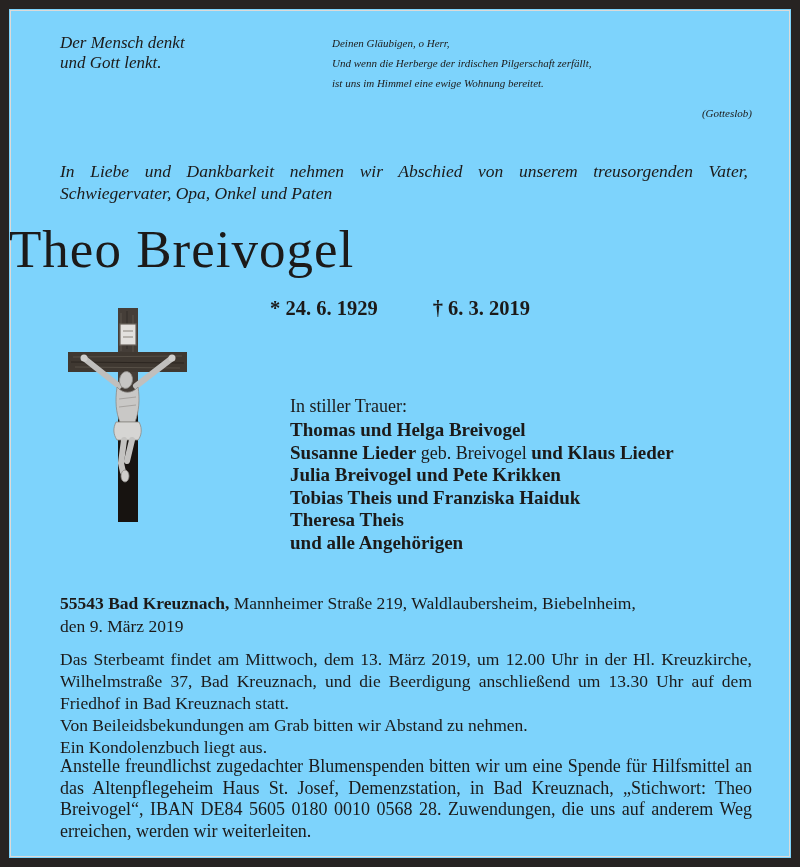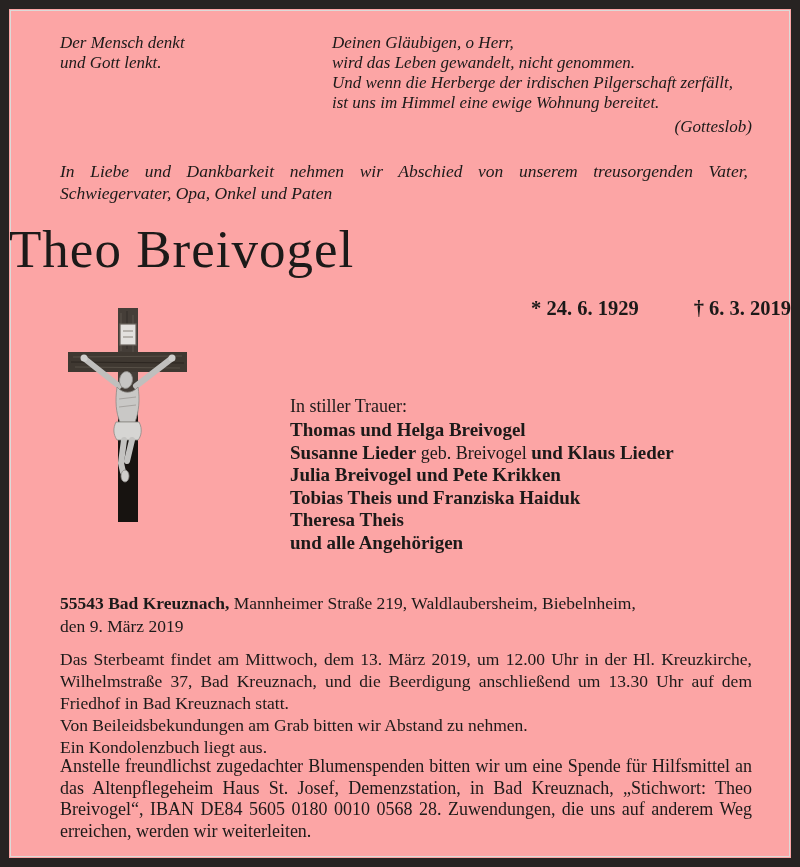--- a/index.html
+++ b/index.html
@@ -5,56 +5,56 @@
   * { margin:0; padding:0; box-sizing:border-box; }
   html,body { background:#ffffff; }
   body {
     width:800px; height:867px;
     font-family:"Liberation Serif","DejaVu Serif",serif;
     color:#1c1a19;
   }
   .page {
     position:relative;
     width:800px; height:867px;
-    background:#fca5a5;
+    background:#7dd3fc;
     border:9px solid #272322;
     padding-left:36px;
   }
   .page::before {
     content:""; position:absolute; inset:1px;
     border:1px solid #dcdad8; pointer-events:none;
   }
   .abs { position:absolute; }
 
   
   .quotes { top:24px; left:51px; width:692px; height:115px; }
   .quote-left {
     position:absolute; left:0; top:0; width:220px;
     font-style:italic; font-size:17px; line-height:20px;
   }
   .quote-right {
     position:absolute; left:272px; top:0; right:0;
-    font-style:italic; font-size:17px; line-height:20px;
+    font-style:italic; font-size:11px; line-height:20px;
   }
-  .quote-attr { text-align:right; margin-top:4px;font-style:italic; }
+  .quote-attr { text-align:right; margin-top:10px;font-style:italic; }
 
   
   .intro {
     top:151px; left:51px; width:688px;
     font-size:17.5px; line-height:22px; text-align:justify;font-style:italic;
   }
 
   
   .name {
     top:210px; left:0; width:100%;
     text-align:left; font-size:53px; letter-spacing:1px; line-height:60px;
   }
   .dates {
     top:288px; left:0; width:100%;
-    text-align:right; font-weight:bold; font-size:20.5px;
+    text-align:center; font-weight:bold; font-size:20.5px;
   }
   .dates .death { margin-left:55px; }
 
   
   .crucifix { left:46px; top:292px; width:145px; height:228px; }
 
   
   .mourning { left:281px; top:355px;margin-top:29px; }
   .mourning-header { font-size:18px; line-height:26px; }
   .mourner-line { font-size:19px; line-height:22.5px; font-weight:bold; }
@@ -80,21 +80,20 @@
 
 <div class="page">
 
   <div class="abs quotes">
     <div class="quote-left">
       <div>Der Mensch denkt</div>
       <div>und Gott lenkt.</div>
     </div>
     <div class="quote-right">
       <div>Deinen Gläubigen, o Herr,</div>
-      <div>wird das Leben gewandelt, nicht genommen.</div>
       <div>Und wenn die Herberge der irdischen Pilgerschaft zerfällt,</div>
       <div>ist uns im Himmel eine ewige Wohnung bereitet.</div>
       <div class="quote-attr">(Gotteslob)</div>
     </div>
   </div>
 
   <div class="abs intro">In Liebe und Dankbarkeit nehmen wir Abschied von unserem treusorgenden Vater, Schwiegervater, Opa, Onkel und Paten</div>
 
   <div class="abs name">Theo Breivogel</div>
 

